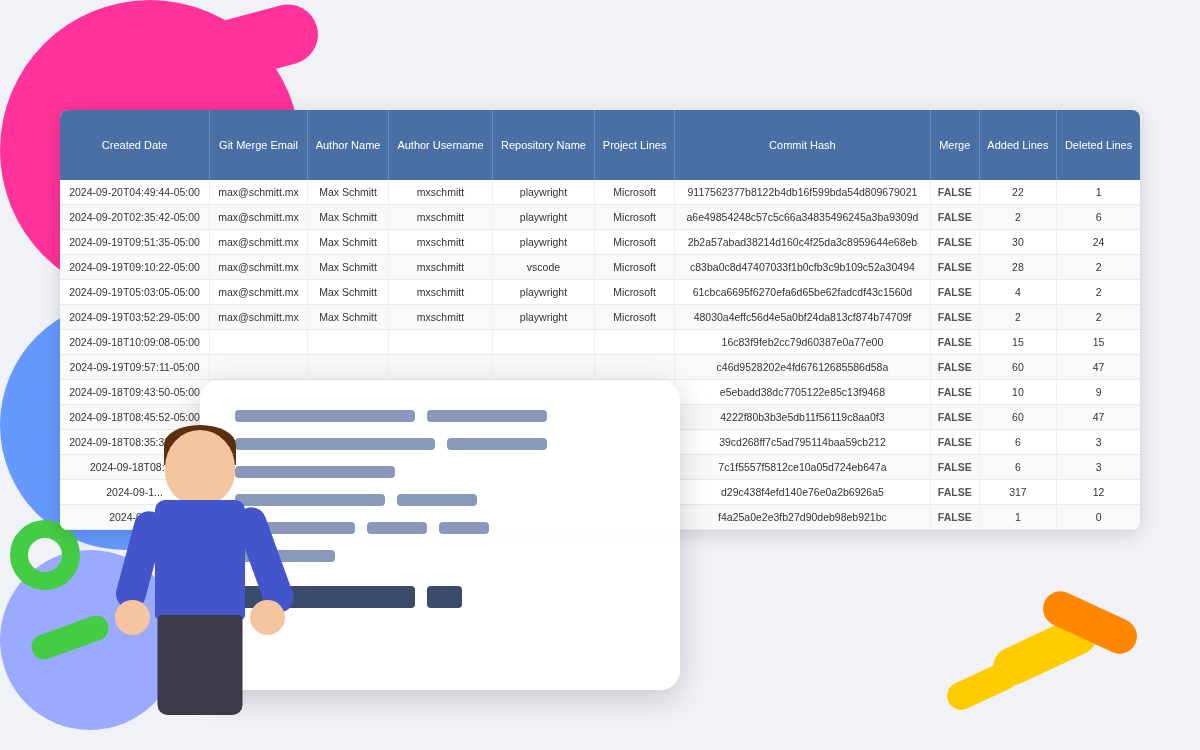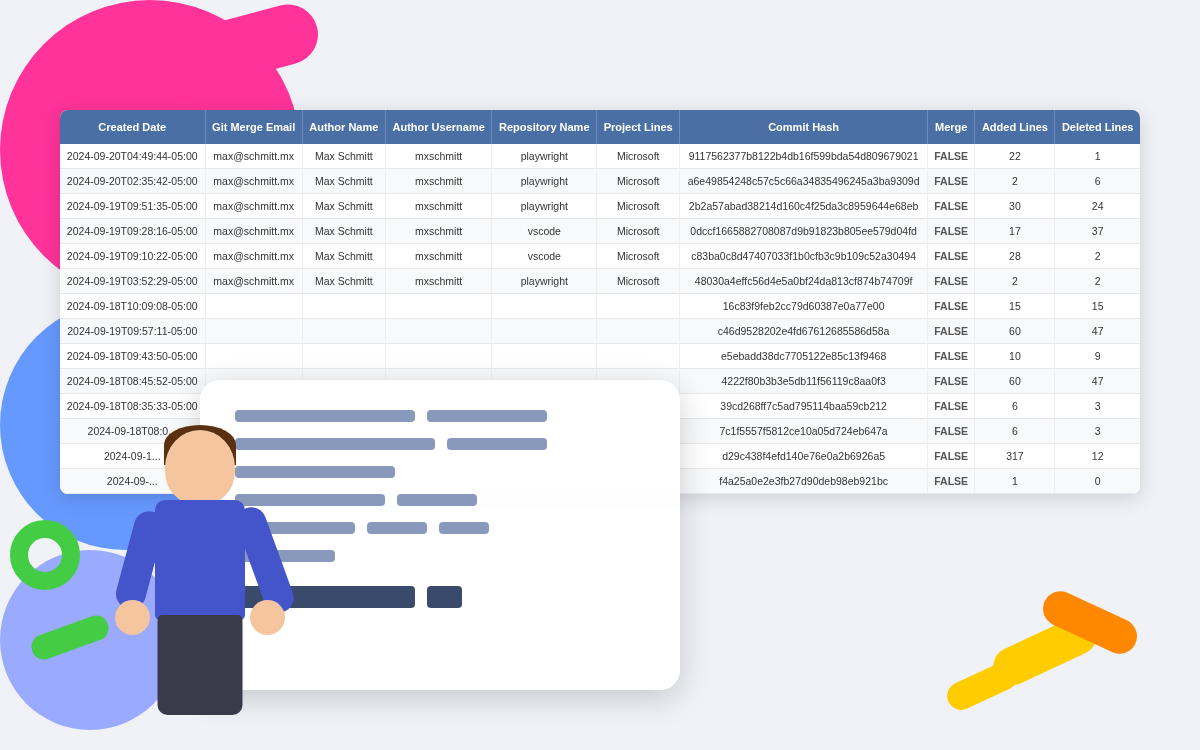--- a/index.html
+++ b/index.html
@@ -50,23 +50,23 @@
       border-collapse: collapse;
       font-size: 11px;
     }
 
     thead tr {
       background: #4a6fa5;
       color: white;
     }
 
     thead th {
-      padding: 10px 6px;
+      padding: 28px 6px;
       text-align: center;
-      font-weight: bold;
+      font-weight: normal;
       font-size: 11px;
       border-right: 1px solid rgba(255,255,255,0.2);
       vertical-align: middle;
       line-height: 1.3;
       margin-top: 12px;
     }
 
     thead th:last-child {
       border-right: none;
     }
@@ -310,44 +310,44 @@
           <td>Max Schmitt</td>
           <td>mxschmitt</td>
           <td>playwright</td>
           <td>Microsoft</td>
           <td>2b2a57abad38214d160c4f25da3c8959644e68eb</td>
           <td style="font-weight: bold; color: rgb(85, 85, 85);">FALSE</td>
           <td>30</td>
           <td>24</td>
         </tr>
         <tr>
-          <td>2024-09-19T09:28:16-05:00</td>
-          <td>max@schmitt.mx</td>
-          <td>Max Schmitt</td>
-          <td>mxschmitt</td>
-          <td>vscode</td>
-          <td>Microsoft</td>
-          <td>0dccf1665882708087d9b91823b805ee579d04fd</td>
-          <td style="font-weight: bold; color: rgb(85, 85, 85);">FALSE</td>
-          <td>17</td>
-          <td>37</td>
-        </tr>
-        <tr>
           <td>2024-09-19T09:10:22-05:00</td>
           <td>max@schmitt.mx</td>
           <td>Max Schmitt</td>
           <td>mxschmitt</td>
           <td>vscode</td>
           <td>Microsoft</td>
           <td>c83ba0c8d47407033f1b0cfb3c9b109c52a30494</td>
           <td style="font-weight: bold; color: rgb(85, 85, 85);">FALSE</td>
           <td>28</td>
           <td>2</td>
         </tr>
         <tr>
+          <td>2024-09-19T05:03:05-05:00</td>
+          <td>max@schmitt.mx</td>
+          <td>Max Schmitt</td>
+          <td>mxschmitt</td>
+          <td>playwright</td>
+          <td>Microsoft</td>
+          <td>61cbca6695f6270efa6d65be62fadcdf43c1560d</td>
+          <td style="font-weight: bold; color: rgb(85, 85, 85);">FALSE</td>
+          <td>4</td>
+          <td>2</td>
+        </tr>
+        <tr>
           <td>2024-09-19T03:52:29-05:00</td>
           <td>max@schmitt.mx</td>
           <td>Max Schmitt</td>
           <td>mxschmitt</td>
           <td>playwright</td>
           <td>Microsoft</td>
           <td>48030a4effc56d4e5a0bf24da813cf874b74709f</td>
           <td style="font-weight: bold; color: rgb(85, 85, 85);">FALSE</td>
           <td>2</td>
           <td>2</td>

